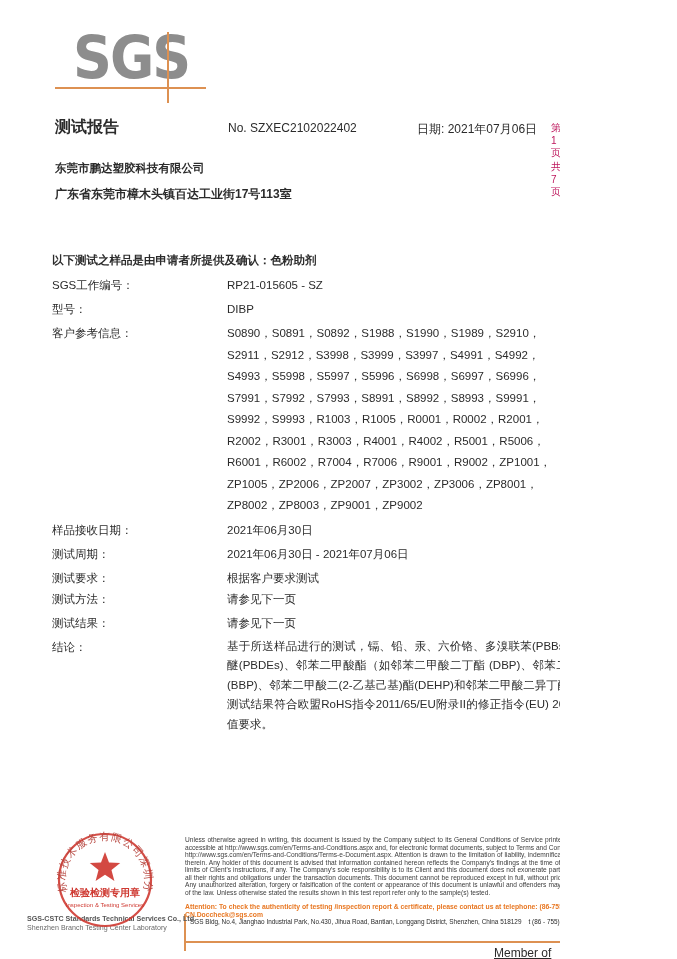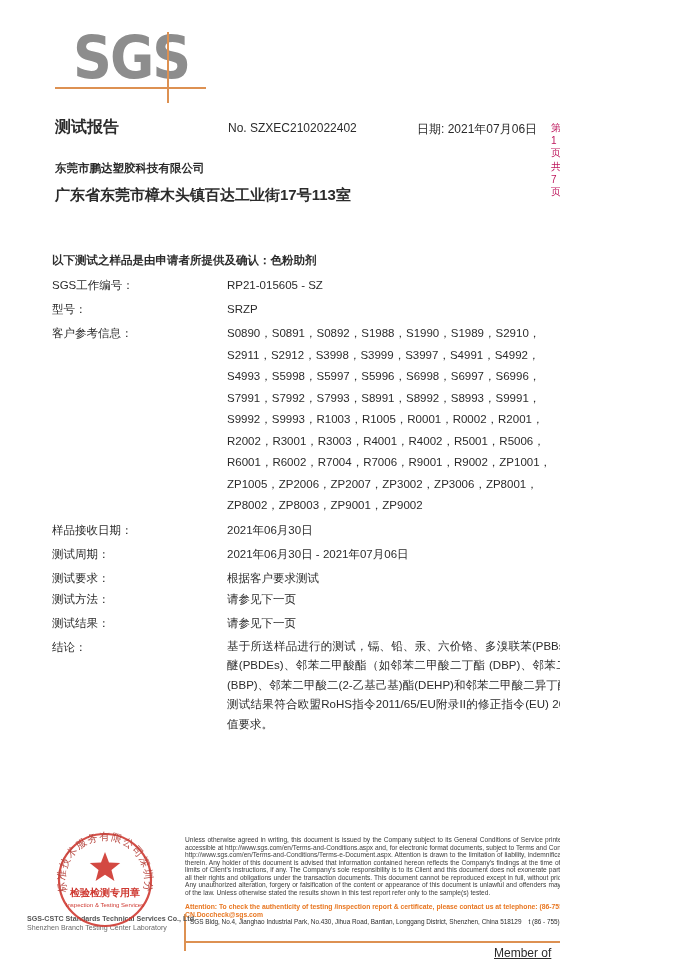--- a/index.html
+++ b/index.html
@@ -16,21 +16,21 @@
   .logo-hline{position:absolute;left:55px;top:87px;width:151px;height:2px;background:#dd9152;}
   .logo-vline{position:absolute;left:167px;top:32px;width:2px;height:71px;background:#dd9152;}
 
   .doc-title{position:absolute;left:55px;top:117px;font-size:16px;font-weight:bold;color:#2b2b2b;}
   .report-no{position:absolute;left:228px;top:121px;font-size:12px;color:#2b2b2b;}
   .hdr-date{position:absolute;left:417px;top:121px;font-size:12px;color:#2b2b2b;}
   .hdr-pages{position:absolute;left:551px;top:121px;font-size:10px;color:#be185d;}
 
   
   .company{position:absolute;left:55px;top:161px;font-size:11.5px;font-weight:bold;color:#2b2b2b;}
-  .company-addr{position:absolute;left:55px;top:186px;font-size:15px;font-weight:bold;color:#2b2b2b;}
+  .company-addr{position:absolute;left:55px;top:186px;font-size:12px;font-weight:bold;color:#2b2b2b;}
 
   
   .fields{position:absolute;left:52px;top:250px;width:575px;font-size:11.5px;color:#2b2b2b;}
   .statement{line-height:21px;margin-bottom:4px;font-weight:bold;}
   .frow{display:flex;margin-bottom:3px;}
   .frow.tight{margin-bottom:0;}
   .frow .lbl{width:175px;flex:none;line-height:21px;}
   .frow .val{flex:1;line-height:21px;}
   .ref-lines div{line-height:21.5px;}
   .conclusion .val{line-height:19.5px;text-align:justify;}
@@ -76,21 +76,21 @@
   <div class="fields">
     <div class="statement">以下测试之样品是由申请者所提供及确认：色粉助剂</div>
 
     <div class="frow">
       <div class="lbl">SGS工作编号：</div>
       <div class="val">RP21-015605 - SZ</div>
     </div>
 
     <div class="frow">
       <div class="lbl">型号：</div>
-      <div class="val">SRZP</div>
+      <div class="val">DIBP</div>
     </div>
 
     <div class="frow">
       <div class="lbl">客户参考信息：</div>
       <div class="val ref-lines">
         <div>S0890，S0891，S0892，S1988，S1990，S1989，S2910，</div>
         <div>S2911，S2912，S3998，S3999，S3997，S4991，S4992，</div>
         <div>S4993，S5998，S5997，S5996，S6998，S6997，S6996，</div>
         <div>S7991，S7992，S7993，S8991，S8992，S8993，S9991，</div>
         <div>S9992，S9993，R1003，R1005，R0001，R0002，R2001，</div>

